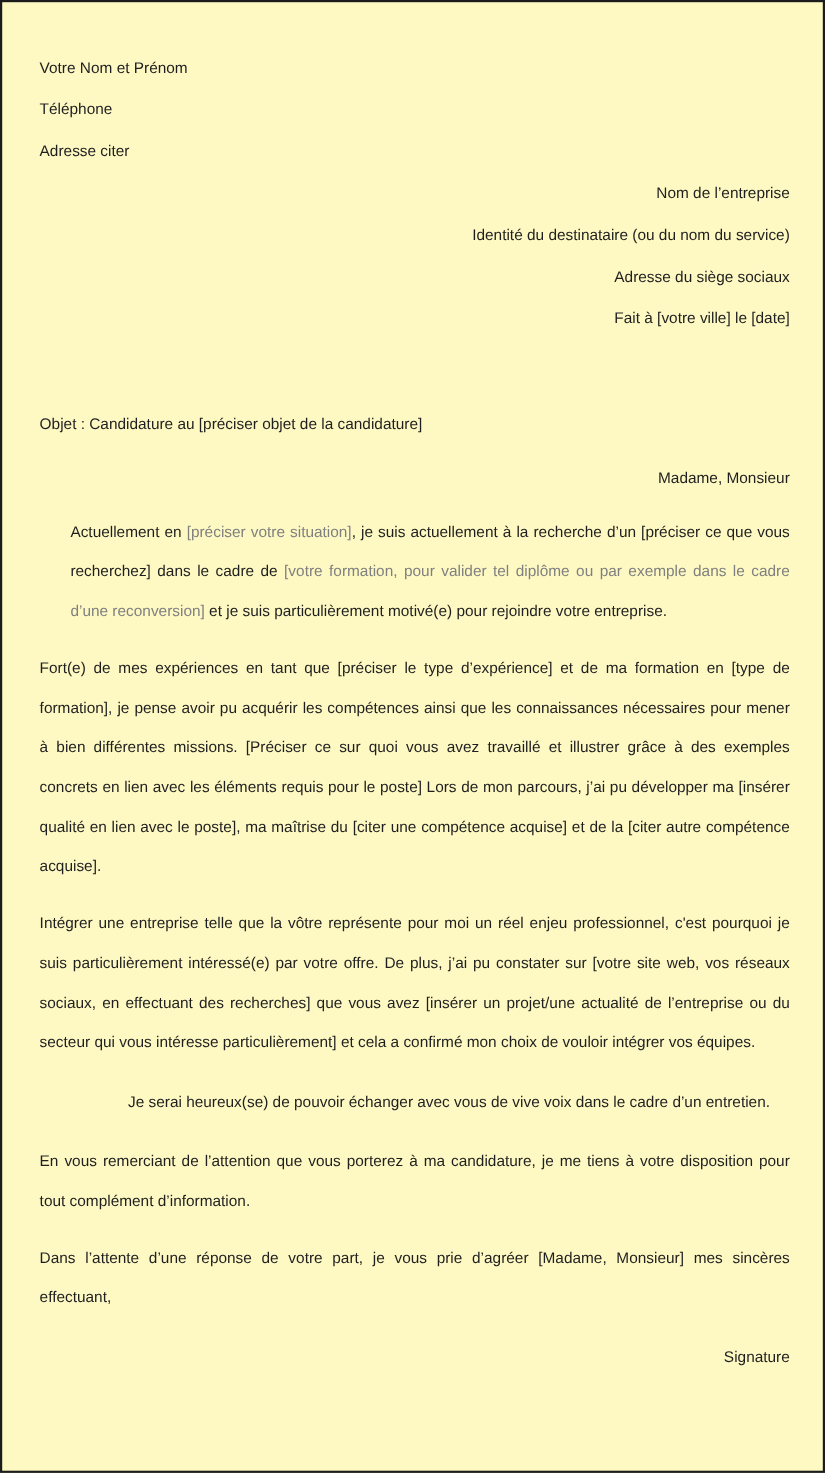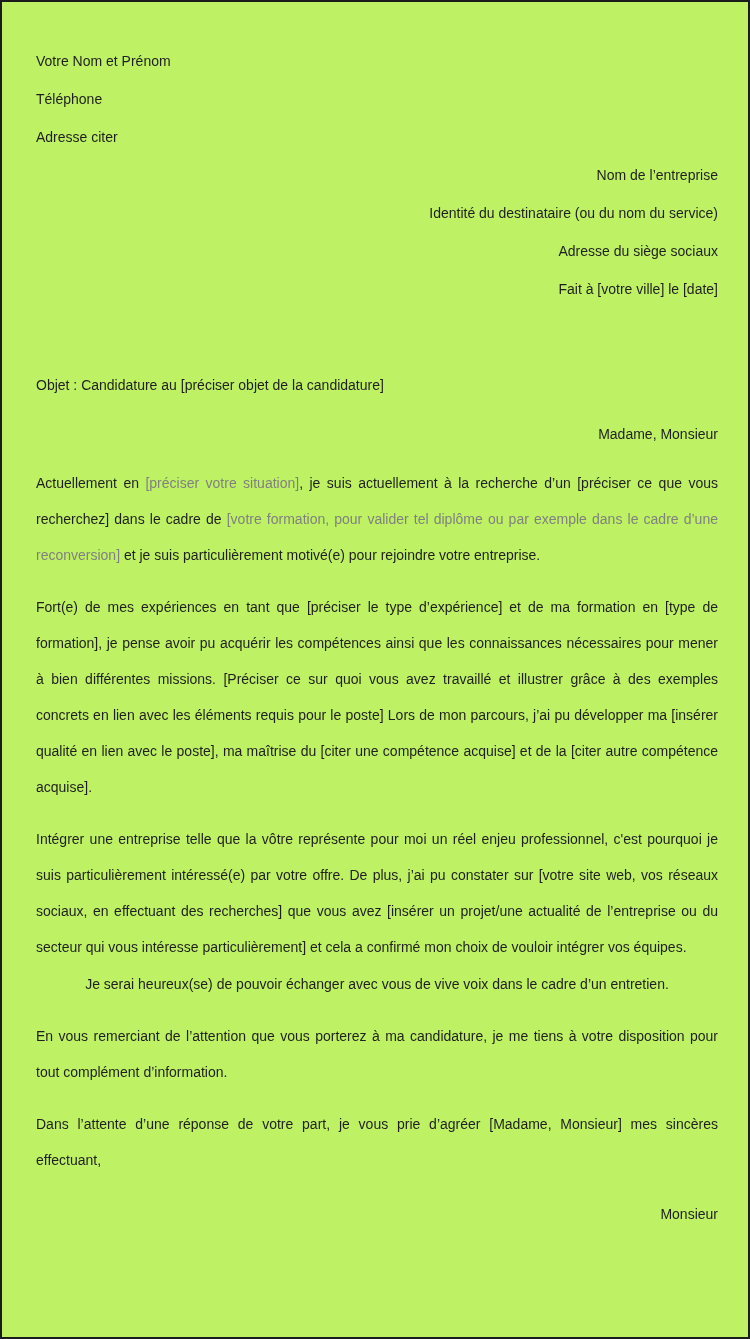--- a/index.html
+++ b/index.html
@@ -5,21 +5,21 @@
   html, body {
     margin: 0;
     padding: 0;
     background: #ffffff;
   }
   .page {
     position: relative;
     width: 750px;
     height: 1339px;
     box-sizing: border-box;
-    background: #bef264;
+    background: #fef9c3;
     border: 2px solid #1c1c1c;
     padding: 40px 30px 0 34px;
     font-family: "Liberation Sans", "DejaVu Sans", sans-serif;
     font-size: 14px;
     color: #1f1f1f;
     overflow: hidden;
   }
   .sender .line {
     line-height: 38px;
     text-align: left;
@@ -39,25 +39,26 @@
     line-height: 38px;
     text-align: right;
   }
   .para {
     margin: 16px 0 0 0;
     line-height: 36px;
     text-align: justify;
   }
   .para.first {
     margin-top: 12px;
+    margin-left: 28px;
   }
   .follow-line {
-    margin: 1px;
+    margin: 18px;
     line-height: 36px;
-    text-align: center;
+    text-align: right;
   }
   .placeholder {
     color: #808080;
   }
   .signature {
     margin-top: 18px;
     line-height: 36px;
     text-align: right;
   }
 </style>
@@ -87,15 +88,15 @@
 
   <p class="para">Fort(e) de mes expériences en tant que [préciser le type d’expérience] et de ma formation en [type de formation], je pense avoir pu acquérir les compétences ainsi que les connaissances nécessaires pour mener à bien différentes missions. [Préciser ce sur quoi vous avez travaillé et illustrer grâce à des exemples concrets en lien avec les éléments requis pour le poste] Lors de mon parcours, j’ai pu développer ma [insérer qualité en lien avec le poste], ma maîtrise du [citer une compétence acquise] et de la [citer autre compétence acquise].</p>
 
   <p class="para">Intégrer une entreprise telle que la vôtre représente pour moi un réel enjeu professionnel, c'est pourquoi je suis particulièrement intéressé(e) par votre offre. De plus, j’ai pu constater sur [votre site web, vos réseaux sociaux, en effectuant des recherches] que vous avez [insérer un projet/une actualité de l’entreprise ou du secteur qui vous intéresse particulièrement] et cela a confirmé mon choix de vouloir intégrer vos équipes.</p>
   <p class="follow-line">Je serai heureux(se) de pouvoir échanger avec vous de vive voix dans le cadre d’un entretien.</p>
 
   <p class="para">En vous remerciant de l’attention que vous porterez à ma candidature, je me tiens à votre disposition pour tout complément d’information.</p>
 
   <p class="para">Dans l’attente d’une réponse de votre part, je vous prie d’agréer [Madame, Monsieur] mes sincères effectuant,</p>
 
-  <div class="signature">Monsieur</div>
+  <div class="signature">Signature</div>
 
 </div>
 
 </body></html>

